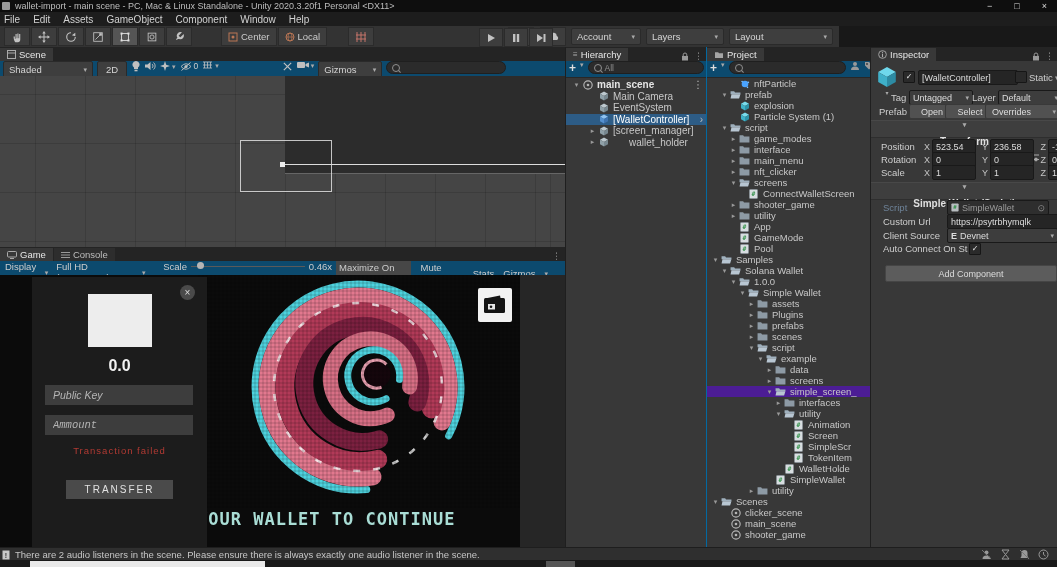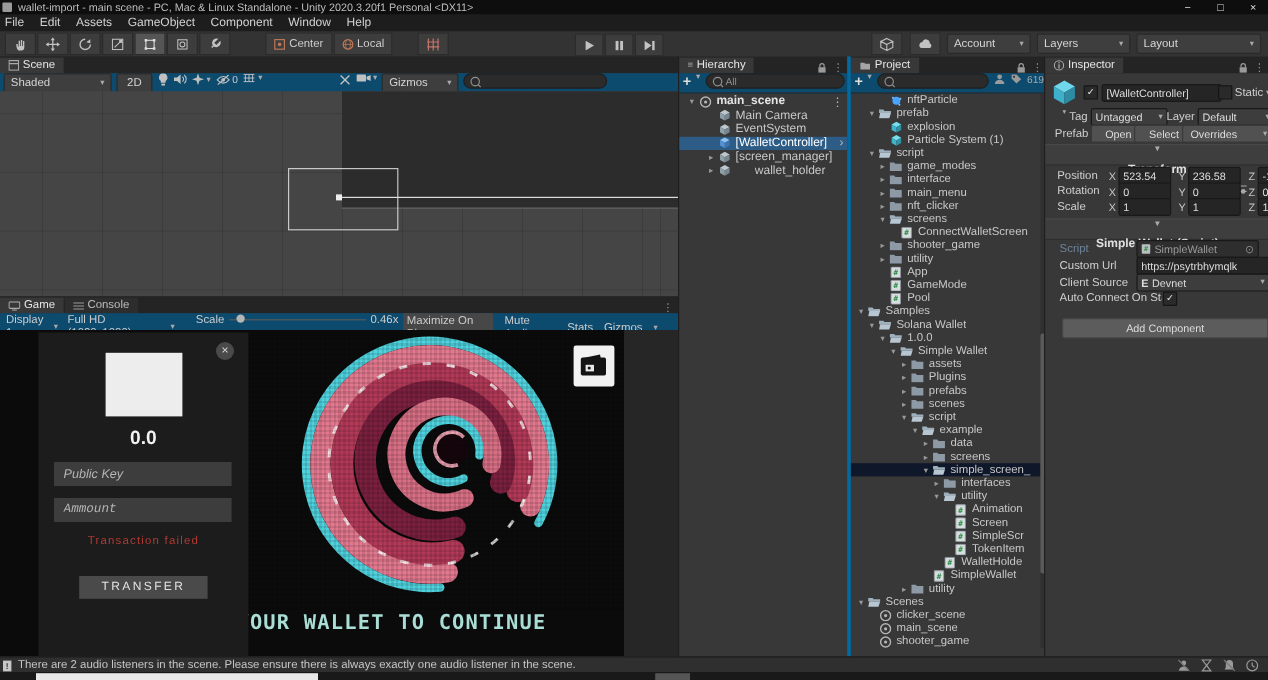--- a/index.html
+++ b/index.html
@@ -6,21 +6,21 @@
   body{width:1057px;height:567px;position:relative;overflow:hidden;
        font-family:"Liberation Sans",sans-serif;-webkit-font-smoothing:antialiased;}
   .abs{position:absolute;}
   #app{position:absolute;inset:0;background:#181818;}
 
   
   #titlebar{left:0;top:0;width:1057px;height:12px;background:#0e0e0e;display:flex;align-items:center;color:#bdbdbd;font-size:9px;}
   #titlebar .logo{width:8px;height:8px;background:#9a9a9a;margin:0 5px 0 2px;border-radius:1px;}
   #winctl{margin-left:auto;display:flex;gap:22px;padding-right:10px;font-size:9px;color:#ddd;}
   #menubar{left:0;top:12px;width:1057px;height:14px;background:#1d1d1d;display:flex;align-items:center;gap:13px;padding-left:4px;font-size:10px;color:#d2d2d2;}
-  #toolbar{left:0;top:26px;width:1057px;height:21px;background:#333;border-bottom:1px solid #232323;display:flex;align-items:center;}
+  #toolbar{left:0;top:26px;width:839px;height:21px;background:#333;border-bottom:1px solid #232323;display:flex;align-items:center;}
   .tbtn{width:24px;height:17px;background:#3d3d3d;border:1px solid #2b2b2b;display:flex;align-items:center;justify-content:center;margin-left:1px;}
   .tbtn.active{background:#555;}
   .pivbtn{height:17px;background:#3d3d3d;border:1px solid #2b2b2b;display:flex;align-items:center;gap:3px;padding:0 6px;font-size:9.5px;color:#ccc;margin-left:1px;}
   .dd{display:flex;align-items:center;gap:5px;background:#3e3e3e;border:1px solid #2a2a2a;border-radius:2px;height:15px;padding:0 5px;font-size:9.5px;color:#d5d5d5;}
   .caret{font-size:7px;color:#aaa;line-height:1;}
   #playgrp{position:absolute;left:478px;top:28px;display:flex;}
   #playgrp .tbtn{width:22px;}
 
   
   .tabbar{position:absolute;left:0;right:0;top:0;height:14px;background:#242424;display:flex;align-items:flex-end;}
@@ -36,31 +36,31 @@
   
   #scenepanel{left:0;top:47px;width:565px;height:200px;background:#383838;}
   #sceneview{position:absolute;left:0;top:29px;width:565px;height:171px;background:#454545;overflow:hidden;
      background-image:
        repeating-linear-gradient(90deg,rgba(0,0,0,.13) 0 1px,transparent 1px 50px),
        repeating-linear-gradient(0deg,rgba(0,0,0,.13) 0 1px,transparent 1px 49px);
      background-position:-15px -5px;}
   #gamepanel{left:0;top:247px;width:565px;height:300px;background:#383838;}
   #gameview{position:absolute;left:0;top:28px;width:565px;height:272px;background:#0b0b0b;overflow:hidden;}
   #hierpanel{left:565px;top:47px;width:141px;height:500px;background:#383838;border-left:1px solid #1f1f1f;overflow:hidden;}
-  #projpanel{left:706px;top:47px;width:164px;height:500px;background:#383838;border-left:3px solid #0369a1;overflow:hidden;}
+  #projpanel{left:706px;top:47px;width:164px;height:500px;background:#383838;border-left:1px solid #0369a1;overflow:hidden;padding-left:24px;}
   #insppanel{left:870px;top:47px;width:187px;height:500px;background:#383838;border-left:1px solid #1f1f1f;overflow:hidden;}
 
   
   .tree{position:absolute;left:0;right:0;}
   .trow{display:flex;align-items:center;white-space:nowrap;overflow:hidden;color:#c8c8c8;}
   .trow .sp{flex:0 0 auto;}
   .trow .arrow{flex:0 0 9px;font-size:7px;color:#999;text-align:center;}
   .trow .ticon{flex:0 0 13px;display:flex;justify-content:center;margin-right:3px;}
   .trow.selblue{background:#2d5c86;color:#fff;}
-  .trow.selgrey{background:#0f172a;}
+  .trow.selgrey{background:#4c1d95;}
   .trow .adorn{margin-left:auto;padding-right:4px;color:#bbb;flex:0 0 auto;}
   #hiertree .trow{height:11.5px;font-size:10px;}
   #projtree .trow{height:11px;font-size:9.5px;}
 
   
   #walletpanel{position:absolute;left:32px;top:2px;width:175px;height:270px;background:#1c1c1c;z-index:3;}
   #wclose{position:absolute;right:12px;top:8px;width:15px;height:15px;border-radius:50%;background:#4a4a4a;color:#ddd;font-size:10px;line-height:15px;text-align:center;}
   #qr{position:absolute;left:56px;top:17px;width:64px;height:53px;background:#ededed;}
   #balance{position:absolute;left:0;top:80px;width:100%;text-align:center;color:#f2f2f2;font-size:16px;font-weight:bold;}
   .winput{position:absolute;left:13px;width:148px;height:20px;background:#3d3d3d;border:none;color:#b5b5b5;font-style:italic;font-size:10.5px;padding:0 8px;box-sizing:border-box;font-family:"Liberation Sans",sans-serif;}

